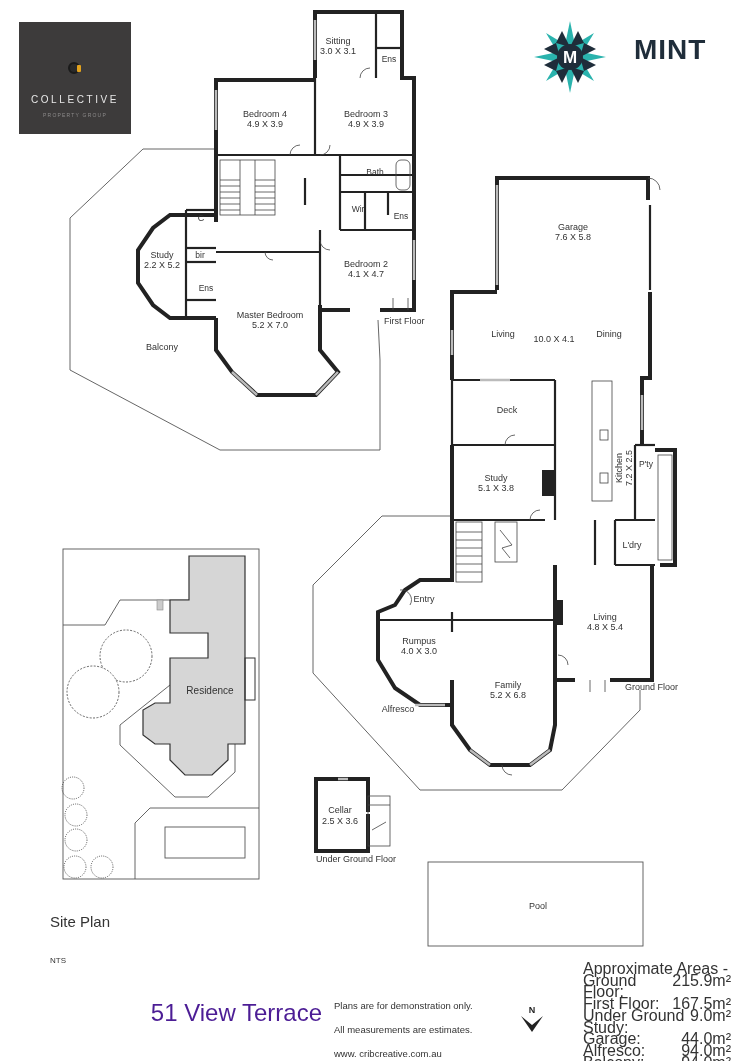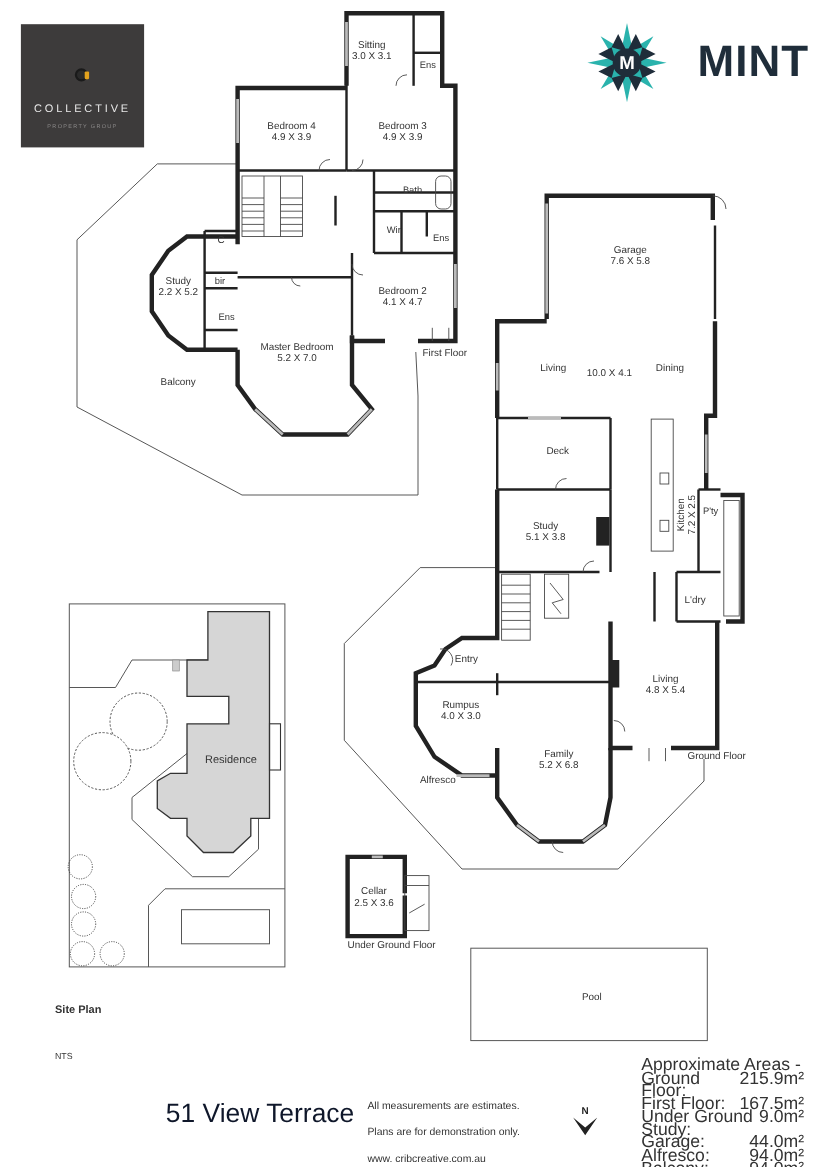--- a/index.html
+++ b/index.html
@@ -18,29 +18,29 @@
   .logo-collective { position: absolute; left: 19px; top: 22px; width: 112px; height: 112px; background: #3d3b3b; }
   .logo-collective .mark { position: absolute; left: 49px; top: 40px; width: 12px; height: 12px; border-radius: 50%;
     border: 2px solid #1a1a1a; background: #2a2a2a; box-sizing: border-box; }
   .logo-collective .mark::after { content: ""; position: absolute; right: -3px; top: 1px; width: 4px; height: 7px; background: #e2a21d; border-radius: 1px; }
   .logo-collective .name { position: absolute; left: 0; right: 0; top: 72px; text-align: center; color: #e8e8e8;
     font-size: 10px; letter-spacing: 2.6px; }
   .logo-collective .sub { position: absolute; left: 0; right: 0; top: 90px; text-align: center; color: #8c8a8a;
     font-size: 5px; letter-spacing: 1.2px; }
 
   .logo-mint { position: absolute; left: 530px; top: 20px; width: 200px; height: 75px; }
-  .logo-mint .word { position: absolute; left: 104px; top: 14px; font-size: 40px; font-weight: bold; color: #1f2d3a; letter-spacing: 1px; }
-
-  .title { position: absolute; right: 428px; top: 998px; text-align: right; color: #0f172a; font-size: 24px; line-height: 29px; }
+  .logo-mint .word { position: absolute; left: 104px; top: 14px; font-size: 28px; font-weight: bold; color: #1f2d3a; letter-spacing: 1px; }
+
+  .title { position: absolute; right: 428px; top: 998px; text-align: right; color: #4c1d95; font-size: 24px; line-height: 29px; }
   .notes { position: absolute; left: 334px; top: 994px; font-size: 9.5px; color: #333; line-height: 24px; }
   .compass { position: absolute; left: 518px; top: 1004px; width: 28px; height: 30px; }
   .areas { position: absolute; left: 583px; top: 963px; width: 148px; font-size: 16px; color: #333; line-height: 11.7px; }
   .areas .row { display: flex; justify-content: space-between; }
   .areas .row .v { text-align: left; }
-  .siteplan-label { position: absolute; left: 50px; top: 913px; font-size: 10px; color: #333; font-weight: bold; }
+  .siteplan-label { position: absolute; left: 50px; top: 913px; font-size: 15px; color: #333; }
   .siteplan-nts { position: absolute; left: 50px; top: 928px; font-size: 8px; color: #333; margin-top: 28px; }
 </style>
 </head>
 <body>
 
 <div class="logo-collective">
   <div class="mark"></div>
   <div class="name">COLLECTIVE</div>
   <div class="sub">PROPERTY GROUP</div>
 </div>
@@ -294,22 +294,22 @@
 </svg>
 
 <div class="siteplan-label">Site Plan</div>
 <div class="siteplan-nts">NTS</div>
 
 <div class="title">
   <div>51 View Terrace</div>
 </div>
 
 <div class="notes">
+  <div>Plans are for demonstration only.</div>
   <div>All measurements are estimates.</div>
-  <div>Plans are for demonstration only.</div>
   <div>www. cribcreative.com.au</div>
 </div>
 
 <div class="compass">
   <svg width="28" height="30" viewBox="0 0 28 30">
     <text x="14" y="9" text-anchor="middle" font-family="Liberation Sans, sans-serif" font-size="9" font-weight="bold" fill="#222">N</text>
     <path d="M3,12 L14,28 L25,12 L14,21 Z" fill="#222"></path>
   </svg>
 </div>
 

